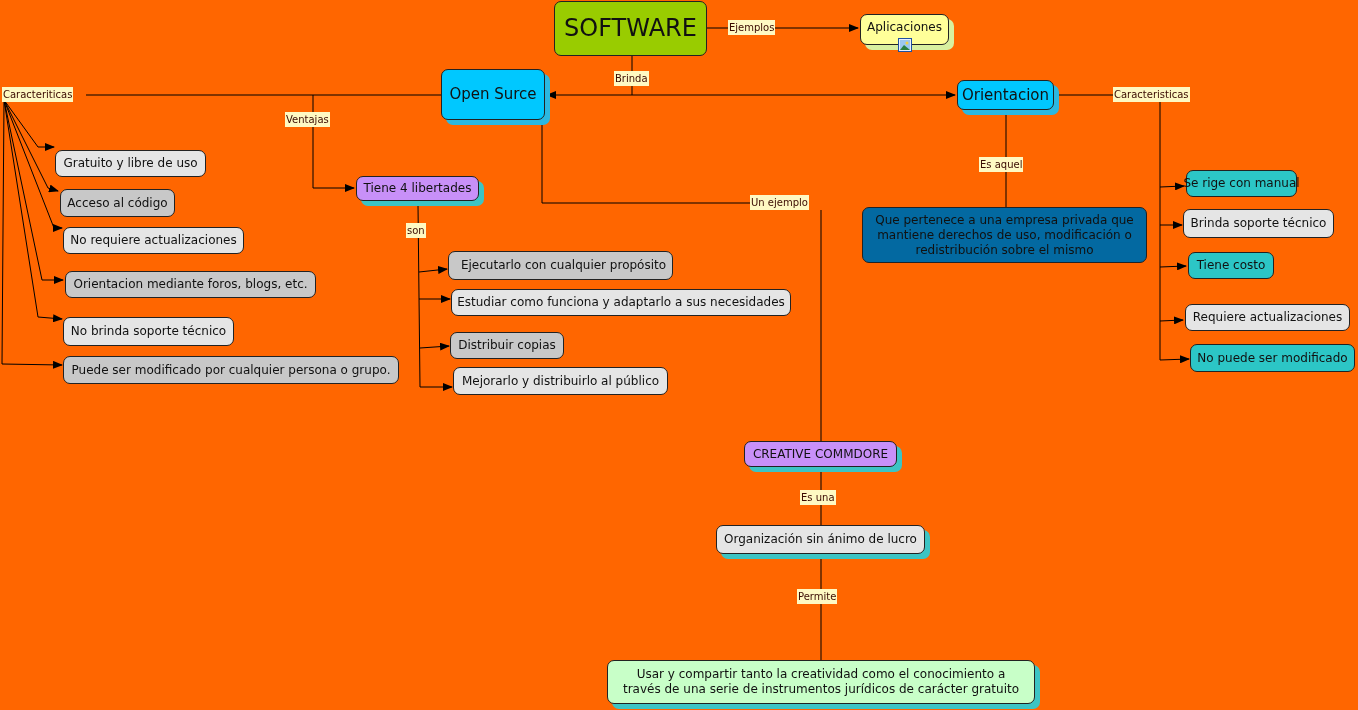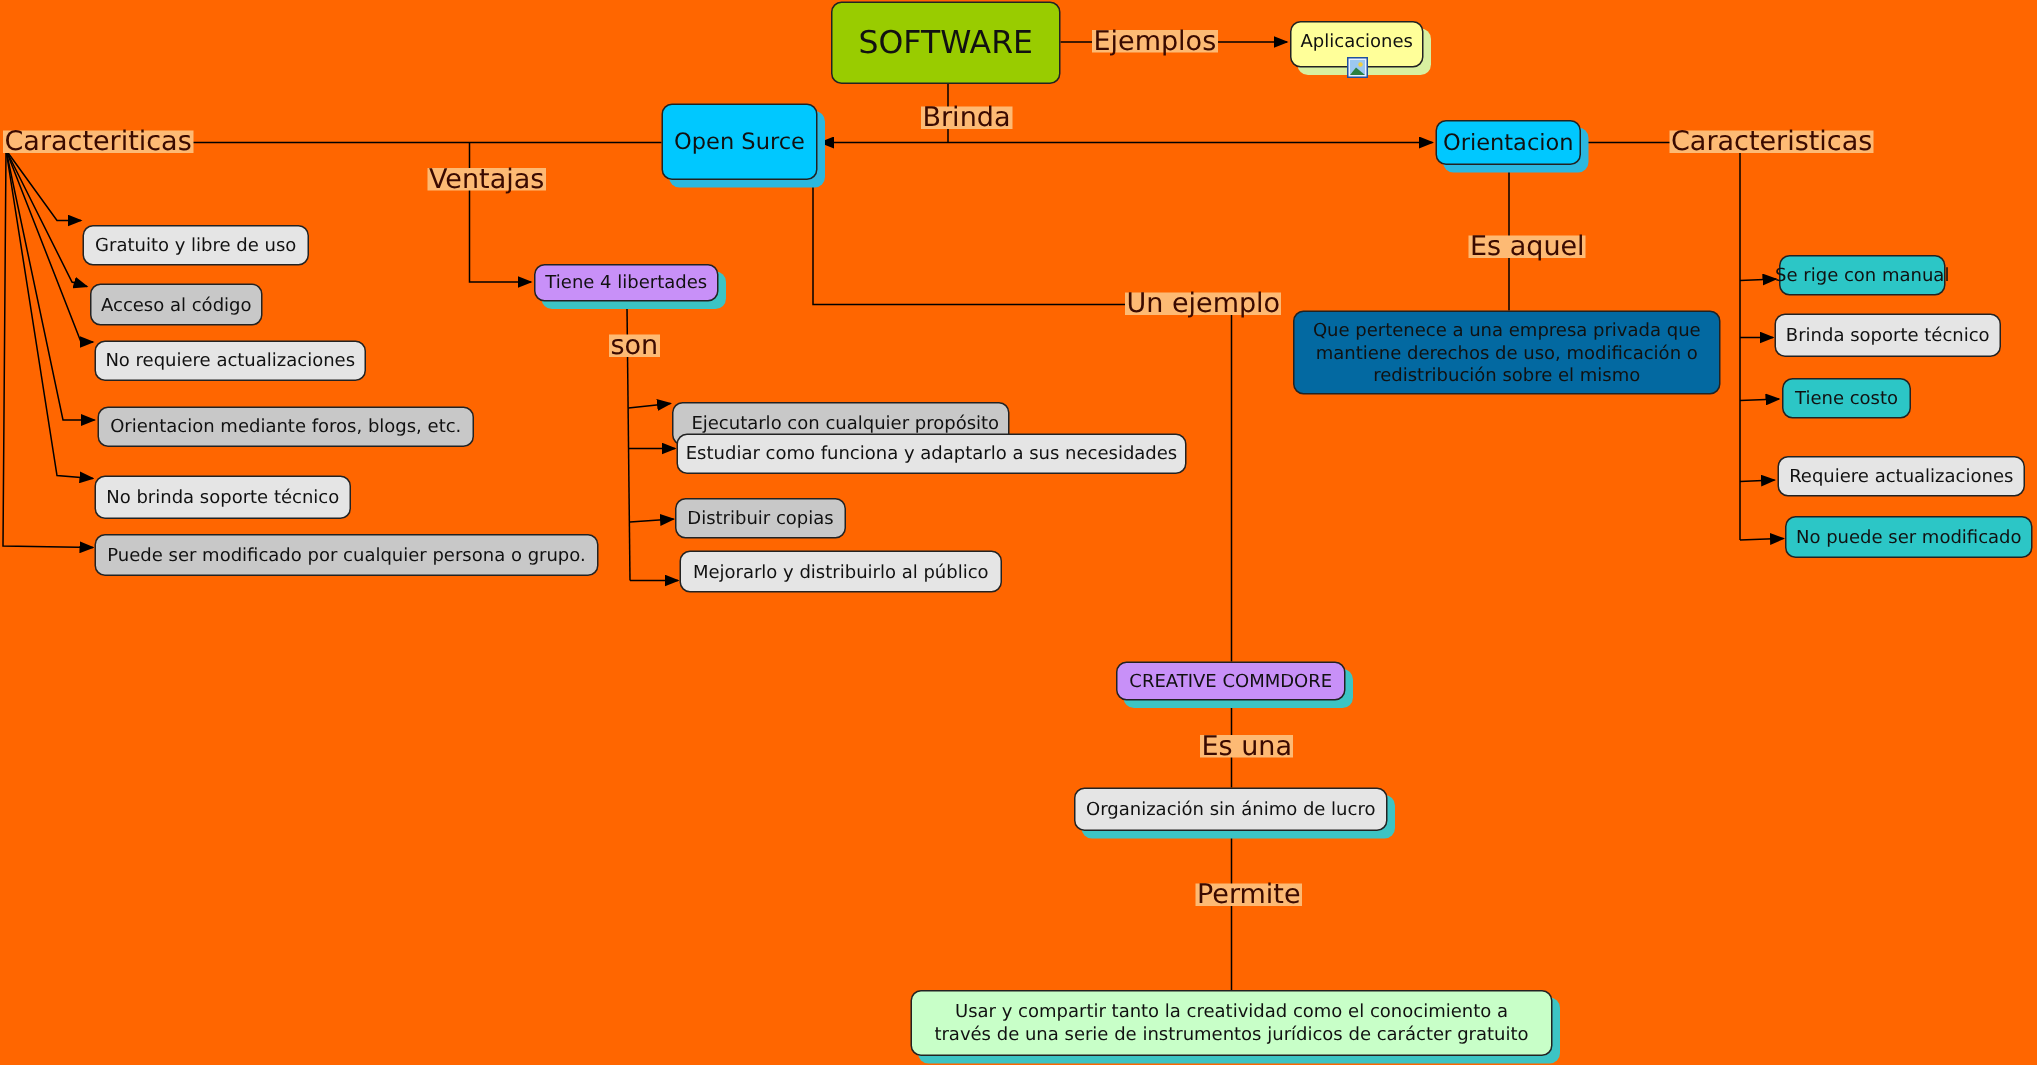--- a/index.html
+++ b/index.html
@@ -9,21 +9,21 @@
   .sh-teal{box-shadow:5px 5px 0 #3cc4c4;}
   .sh-cyan{box-shadow:5px 5px 0 #2bb8e0;}
   .sh-yellow{box-shadow:5px 5px 0 #d8f0a0;}
   .white{background:#e5e5e5;}
   .grey{background:#c8c8c8;}
   .teal{background:#2cc6c6;}
   .purple{background:#c890f8;}
   .cyan{background:#00c8ff;font-size:15px;}
   .pink{background:#0369a1;white-space:normal;}
   .mint{background:#c8ffc8;white-space:normal;}
-  .lbl{position:absolute;font-size:18px;color:#3a0a00;background:#fdba74;padding:0 1px;line-height:15px;white-space:nowrap;}
+  .lbl{position:absolute;font-size:10px;color:#3a0a00;background:#fef9c3;padding:0 1px;line-height:15px;white-space:nowrap;}
 </style>
 </head>
 <body>
 
 <svg id="lines" xmlns="http://www.w3.org/2000/svg">
   <defs>
     <marker id="ar" markerWidth="10" markerHeight="8" refX="9" refY="4" orient="auto" markerUnits="userSpaceOnUse">
       <path d="M0,0 L10,4 L0,8 z" fill="#000"></path>
     </marker>
   </defs>
@@ -72,21 +72,21 @@
 <div class="lbl" style="left:614px;top:71px;">Brinda</div>
 <div class="lbl" style="left:2px;top:87px;">Caracteriticas</div>
 <div class="lbl" style="left:285px;top:112px;">Ventajas</div>
 <div class="lbl" style="left:406px;top:223px;">son</div>
 <div class="lbl" style="left:750px;top:195px;">Un ejemplo</div>
 <div class="lbl" style="left:979px;top:157px;">Es aquel</div>
 <div class="lbl" style="left:1113px;top:87px;">Caracteristicas</div>
 <div class="lbl" style="left:800px;top:490px;">Es una</div>
 <div class="lbl" style="left:797px;top:589px;">Permite</div>
 
-<div class="node" style="left:554px;top:1px;width:153px;height:55px;background:#99cc00;font-size:21px;">SOFTWARE</div>
+<div class="node" style="left:554px;top:1px;width:153px;height:55px;background:#99cc00;font-size:24px;">SOFTWARE</div>
 
 <div class="node sh-yellow" style="left:860px;top:14px;width:89px;height:31px;background:#ffff99;align-items:flex-start;padding-top:5px;">
   <span>Aplicaciones</span>
 </div>
 <div style="position:absolute;left:898px;top:38px;width:14px;height:14px;background:#e8f0ff;border:1px solid #2050a0;box-sizing:border-box;">
   <svg width="12" height="12" style="position:absolute;left:0;top:0">
       <rect x="1" y="1" width="10" height="10" fill="#9cc8f0"></rect>
       <path d="M1,11 L5,6 L11,11 z" fill="#2a8040"></path>
       <circle cx="8" cy="4" r="1.5" fill="#f0d040"></circle>
     </svg>
@@ -96,21 +96,21 @@
 <div class="node cyan sh-cyan" style="left:957px;top:80px;width:97px;height:30px;">Orientacion</div>
 
 <div class="node white" style="left:55px;top:150px;width:151px;height:27px;">Gratuito y libre de uso</div>
 <div class="node grey" style="left:60px;top:189px;width:115px;height:28px;">Acceso al código</div>
 <div class="node white" style="left:63px;top:227px;width:181px;height:27px;">No requiere actualizaciones</div>
 <div class="node grey" style="left:65px;top:271px;width:251px;height:27px;">Orientacion mediante foros, blogs, etc.</div>
 <div class="node white" style="left:63px;top:317px;width:171px;height:29px;">No brinda soporte técnico</div>
 <div class="node grey" style="left:63px;top:356px;width:336px;height:28px;">Puede ser modificado por cualquier persona o grupo.</div>
 
 <div class="node purple sh-teal" style="left:356px;top:176px;width:123px;height:25px;">Tiene 4 libertades</div>
-<div class="node grey" style="left:448px;top:268px;width:225px;height:29px;padding-left:12px;">Ejecutarlo con cualquier propósito</div>
+<div class="node grey" style="left:448px;top:251px;width:225px;height:29px;padding-left:12px;">Ejecutarlo con cualquier propósito</div>
 <div class="node white" style="left:451px;top:289px;width:340px;height:27px;">Estudiar como funciona y adaptarlo a sus necesidades</div>
 <div class="node grey" style="left:450px;top:332px;width:114px;height:27px;">Distribuir copias</div>
 <div class="node white" style="left:453px;top:367px;width:215px;height:28px;">Mejorarlo y distribuirlo al público</div>
 
 <div class="node pink" style="left:862px;top:207px;width:285px;height:56px;">Que pertenece a una empresa privada que mantiene derechos de uso, modificación o redistribución sobre el mismo</div>
 
 <div class="node teal" style="left:1186px;top:170px;width:111px;height:27px;">Se rige con manual</div>
 <div class="node white" style="left:1183px;top:209px;width:151px;height:29px;">Brinda soporte técnico</div>
 <div class="node teal" style="left:1188px;top:252px;width:86px;height:27px;">Tiene costo</div>
 <div class="node white" style="left:1185px;top:304px;width:165px;height:27px;">Requiere actualizaciones</div>

